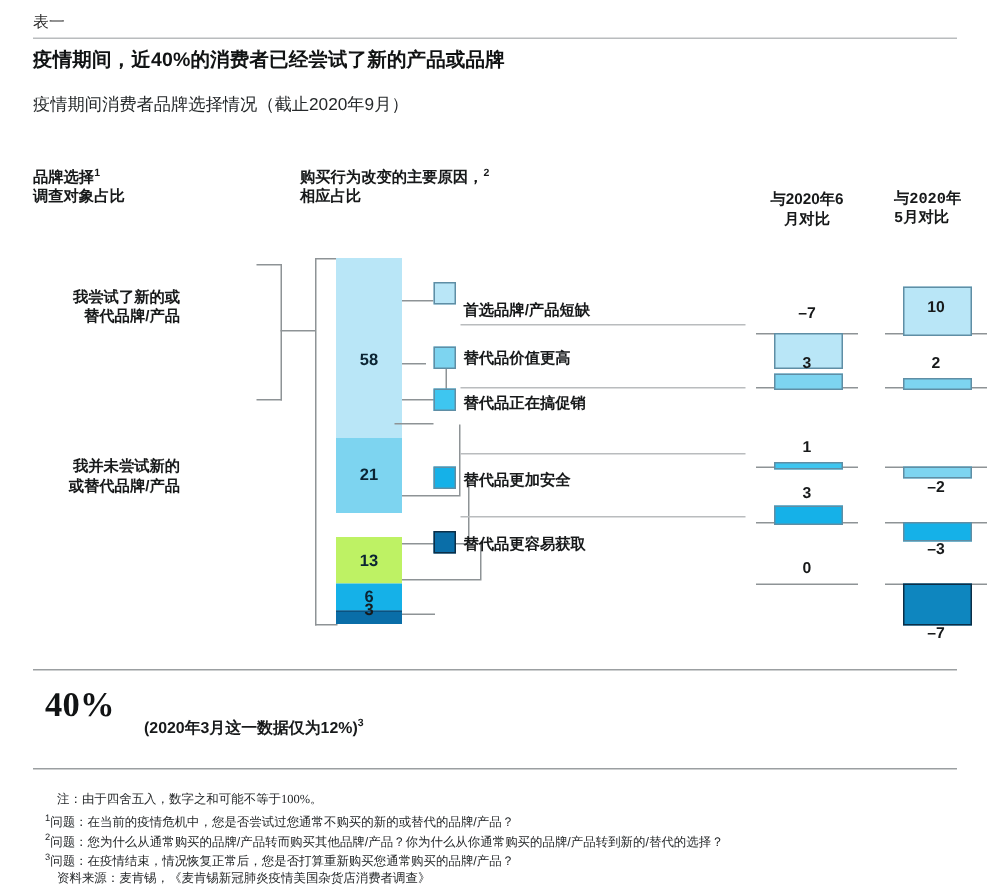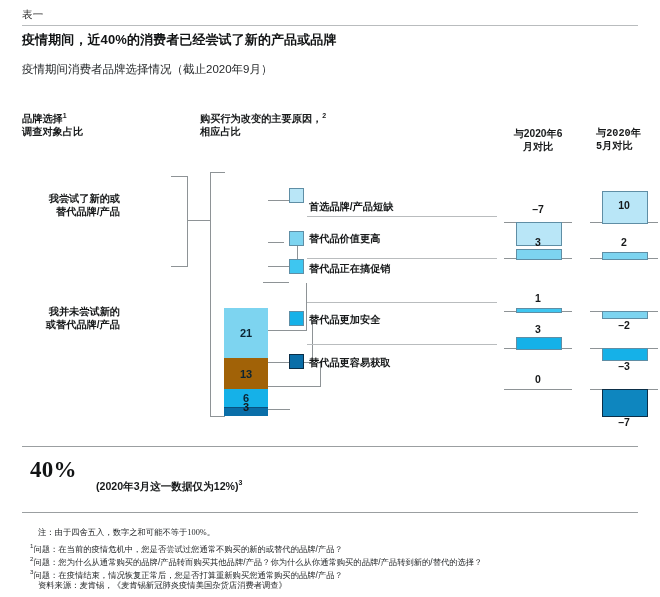--- a/index.html
+++ b/index.html
@@ -65,22 +65,22 @@
   .brk-stem{position:absolute;background:#8e9396;}
   #stem-1{left:187px;top:220px;width:23px;height:1px;}
   #brk-c{position:absolute;left:210px;top:172px;width:14px;height:243px;
          border:1px solid #8e9396;border-right:none;}
 
   
   .bar2-wrap{position:absolute;left:224px;top:172px;width:44px;height:243px;}
   .seg2{position:absolute;left:0;width:44px;display:flex;align-items:center;justify-content:center;}
   .seg2 span{font-size:11px;font-weight:bold;color:#0b2433;}
   .b2-1{top:0;height:136px;background:#b9e6f7;}
-  .b2-2{top:136px;height:50px;background:#7dd4f0;}
-  .b2-3{top:186px;height:31px;background:#a16207;}
+  .b2-2{top:120px;height:50px;background:#7dd4f0;}
+  .b2-3{top:186px;height:31px;background:#bef264;}
   .b2-4{top:217px;height:18px;background:#15b1e8;}
   .b2-5{top:235px;height:8px;background:#0a6ea8;border-top:1px solid #0a5280;}
   .outside-3{
     position:absolute;left:224px;top:401px;width:44px;text-align:center;
     font-size:11px;font-weight:bold;color:#17191a;
   }
 
   
   .lead{position:absolute;background:#8e9396;}
   .leadv{position:absolute;background:#8e9396;width:1px;}
@@ -137,20 +137,23 @@
 或替代品牌/产品</div>
   <div class="lbl-left" id="lbl-tried">我尝试了新的或
 替代品牌/产品</div>
 
 
   <div class="bracket" id="brk-a"></div>
   <div class="brk-stem" id="stem-1"></div>
   <div id="brk-c"></div>
 
   <div class="bar2-wrap">
+    <div class="seg2 b2-1">
+        <span>58</span>
+      </div>
     <div class="seg2 b2-2">
         <span>21</span>
       </div>
     <div class="seg2 b2-3">
         <span>13</span>
       </div>
     <div class="seg2 b2-4">
         <span>6</span>
       </div>
     <div class="seg2 b2-5"></div>

